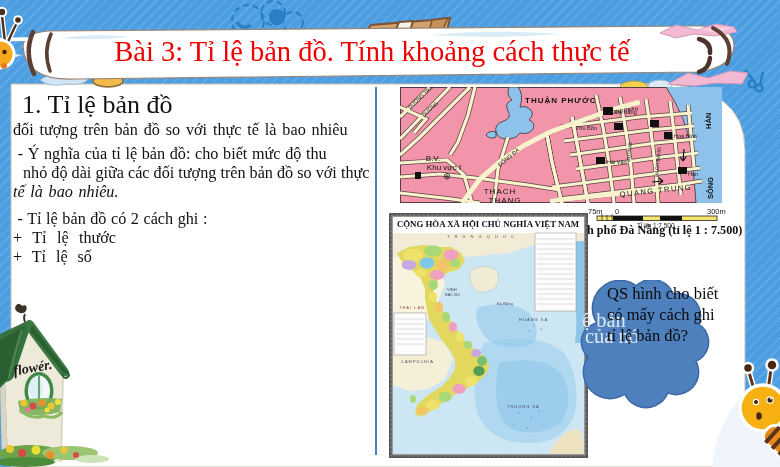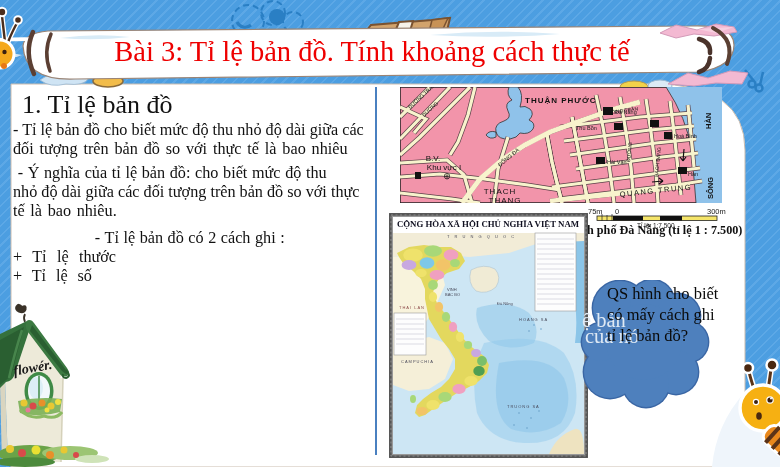--- a/index.html
+++ b/index.html
@@ -74,26 +74,25 @@
 </svg>
 
 <div class="abs" style="left:0px;top:37px;width:744px;text-align:center;line-height:30px;
   font-size:28.5px;color:#ee0000;white-space:nowrap;">Bài 3: Tỉ lệ bản đồ. Tính khoảng cách thực tế</div>
 
 <div class="abs" style="left:375px;top:87px;width:1.5px;height:368px;background:#4a80c0;"></div>
 
 <div class="abs" style="left:22px;top:90px;font-size:26px;line-height:30px;color:#111;white-space:nowrap;">1. Tỉ lệ bản đồ</div>
 
 <div class="abs" style="left:13px;top:121px;width:349px;font-size:16.2px;color:#111;line-height:19.2px;">
-  <div style="white-space:nowrap;">- Tỉ lệ bản đồ cho biết mức độ thu nhỏ độ dài giữa các</div>
   <div style="white-space:nowrap;word-spacing:1.8px;">đối tượng trên bản đồ so với thực tế là bao nhiêu</div>
   <div style="margin-top:4.5px;white-space:nowrap;word-spacing:0.6px;">&nbsp;- Ý nghĩa của tỉ lệ bản đồ: cho biết mức độ thu</div>
-  <div style="white-space:nowrap;">nhỏ độ dài giữa các đối tượng trên bản đồ so với thực</div>
-  <div style="white-space:nowrap;word-spacing:1.6px;">tế là bao nhiêu.</div>
-  <div style="margin-top:7.5px;white-space:nowrap;word-spacing:0.5px;text-align:center;">&nbsp;- Tỉ lệ bản đồ có 2 cách ghi :</div>
+  <div style="white-space:nowrap;padding-left:10px;">nhỏ độ dài giữa các đối tượng trên bản đồ so với thực</div>
+  <div style="white-space:nowrap;word-spacing:1.6px;font-style:italic;">tế là bao nhiêu.</div>
+  <div style="margin-top:7.5px;white-space:nowrap;word-spacing:0.5px;">&nbsp;- Tỉ lệ bản đồ có 2 cách ghi :</div>
   <div style="white-space:nowrap;word-spacing:6.3px;">+ Tỉ lệ thước</div>
   <div style="white-space:nowrap;word-spacing:5.8px;">+ Tỉ lệ số</div>
 </div>
 
 <svg class="abs" style="left:400px;top:87px;" width="322" height="116" viewBox="0 0 322 116">
   <rect x="0" y="0" width="322" height="116" fill="#f294aa" stroke="#222" stroke-width="1.5"></rect>
 
   <path d="M266,0 L322,0 L322,116 L296,116 Q294,88 291,62 Q287,32 266,0 Z" fill="#8fc2ea"></path>
   <path d="M266,0 Q287,32 291,62 Q294,88 296,116" fill="none" stroke="#333" stroke-width="0.8"></path>
 

